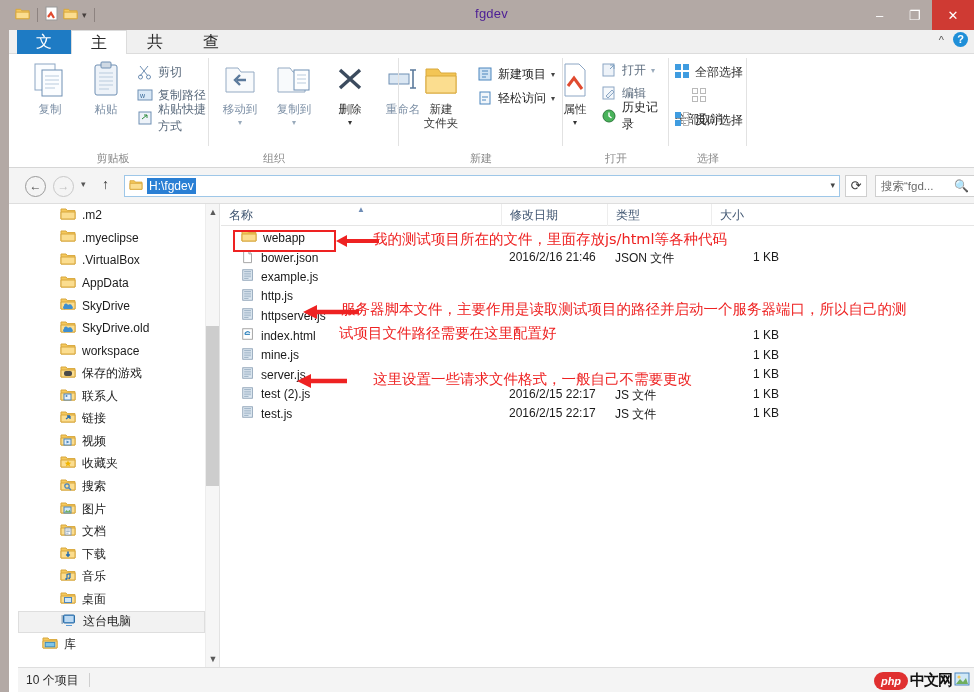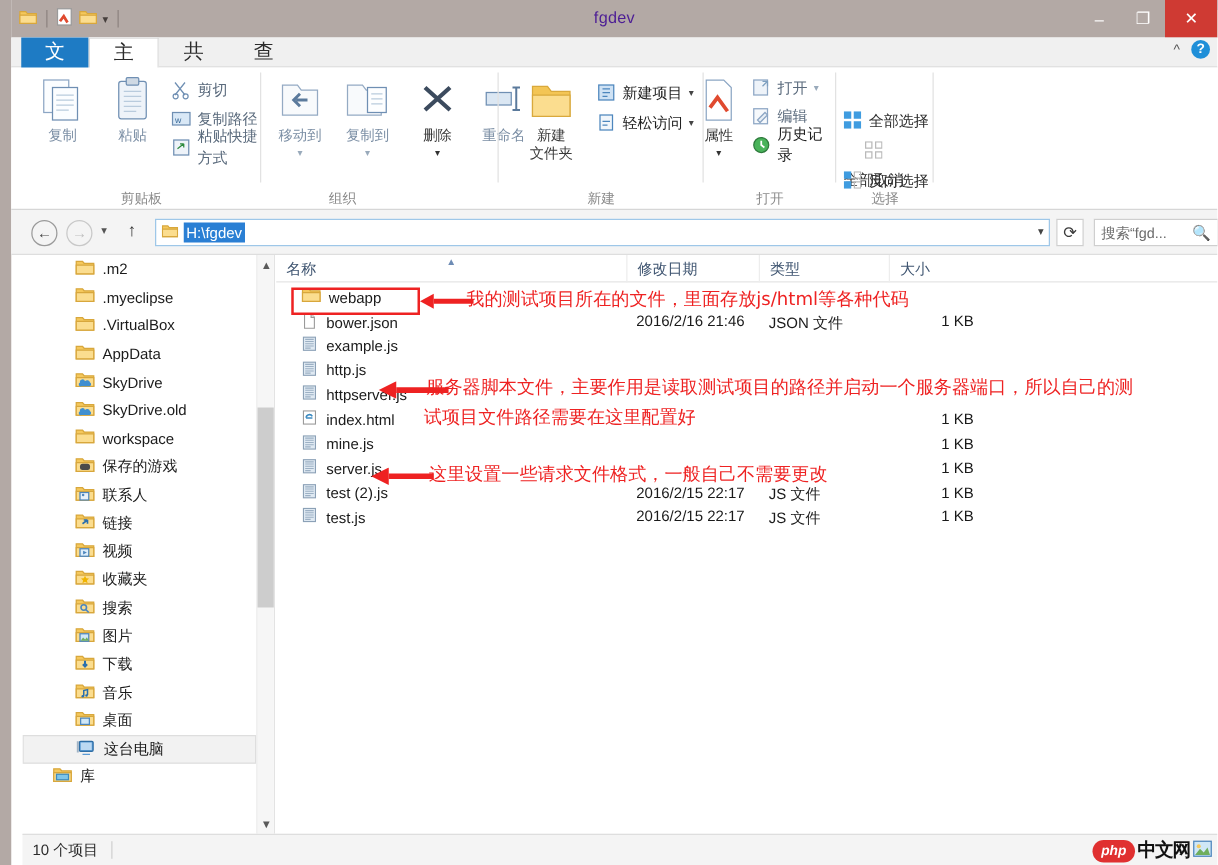--- a/index.html
+++ b/index.html
@@ -79,21 +79,21 @@
     position:absolute; top:6px; width:54px; text-align:center; color:#7c8fa5;
     font-size:11.5px; line-height:14px;
   }
   .bigbtn .ico{ display:block; height:40px; margin-bottom:2px; }
   .smallitem{
     position:absolute; display:flex; align-items:center; gap:5px;
     font-size:12px; color:#5b6b7d; height:20px;
   }
   .smallitem .si{ width:16px;height:16px; display:inline-block; }
 
-  .sel-item{ position:absolute; display:flex; align-items:center; gap:6px; font-size:12px; color:#2e2e2e;margin-top:25px; }
+  .sel-item{ position:absolute; display:flex; align-items:center; gap:6px; font-size:12px; color:#2e2e2e; }
 
   
   .navrow{
     position:absolute; left:0; top:168px; right:0; height:36px;
     background:#f4f4f4; border-bottom:1px solid #dedede;
   }
   .navbtn{ position:absolute; top:8px; width:21px;height:21px;border-radius:50%;
            border:1px solid #9a9a9a; color:#444; font-size:12px; line-height:19px; text-align:center;}
   .navbtn.dis{ border-color:#c8c8c8; color:#c0c0c0;}
   .addrbox{
@@ -567,20 +567,29 @@
                 <path d="M1 5h14v7H1z" fill="#fbdd8f" stroke="#d8a73c"></path>
                 <rect x="4" y="6" width="7" height="6" fill="#cfe7f7" stroke="#4d86bd"></rect>
                 <path d="M4.5 11.5l2-2.5 1.6 1.6 1.4-1.8 1.5 2.7z" fill="#6fae5e"></path>
               </svg></span>
             <span>图片</span>
           </div>
           <div class="trow">
             <span><svg width="16" height="14" viewBox="0 0 16 14">
                 <path d="M1 2h5l1.3 1.6H15V12H1z" fill="#f5c85c" stroke="#d8a73c"></path>
                 <path d="M1 5h14v7H1z" fill="#fbdd8f" stroke="#d8a73c"></path>
+                <rect x="5" y="5" width="6" height="7" fill="#fff" stroke="#8899aa"></rect>
+                <path d="M6.2 7h3.6M6.2 8.6h3.6M6.2 10.2h2.4" stroke="#9fb3c6"></path>
+              </svg></span>
+            <span>文档</span>
+          </div>
+          <div class="trow">
+            <span><svg width="16" height="14" viewBox="0 0 16 14">
+                <path d="M1 2h5l1.3 1.6H15V12H1z" fill="#f5c85c" stroke="#d8a73c"></path>
+                <path d="M1 5h14v7H1z" fill="#fbdd8f" stroke="#d8a73c"></path>
                 <path d="M8 5.6v4M6.3 8.4L8 10.2l1.7-1.8" stroke="#2b6fae" stroke-width="1.6" fill="none"></path>
               </svg></span>
             <span>下载</span>
           </div>
           <div class="trow">
             <span><svg width="16" height="14" viewBox="0 0 16 14">
                 <path d="M1 2h5l1.3 1.6H15V12H1z" fill="#f5c85c" stroke="#d8a73c"></path>
                 <path d="M1 5h14v7H1z" fill="#fbdd8f" stroke="#d8a73c"></path>
                 <path d="M7 11V6.4l3-.7V10" stroke="#2b6fae" stroke-width="1.2" fill="none"></path>
                 <circle cx="6.2" cy="11" r="1" fill="#2b6fae"></circle>
@@ -770,21 +779,21 @@
       </div>
       <div class="anno" style="left:120px; top:96px;">服务器脚本文件，主要作用是读取测试项目的路径并启动一个服务器端口，所以自己的测</div>
       <div class="anno" style="left:118px; top:120px;">试项目文件路径需要在这里配置好</div>
 
       <div class="arrow" style="left:74px; top:170px;">
         <svg width="52" height="14" viewBox="0 0 52 14">
             <path d="M52 7H16" stroke="#ee2222" stroke-width="4.4"></path>
             <path d="M16 0L2 7l14 7z" fill="#ee2222"></path>
           </svg>
       </div>
-      <div class="anno" style="left:122px; top:166px;">这里设置一些请求文件格式，一般自己不需要更改</div>
+      <div class="anno" style="left:152px; top:166px;">这里设置一些请求文件格式，一般自己不需要更改</div>
     </div>
 
     <div class="status">
       <span class="st-txt">10 个项目</span>
       <span class="st-sep"></span>
       <div class="watermark">
         <span class="wm-php">php</span>
         <span class="wm-cn">中文网</span>
         <span>
           <svg width="16" height="14" viewBox="0 0 16 14">

